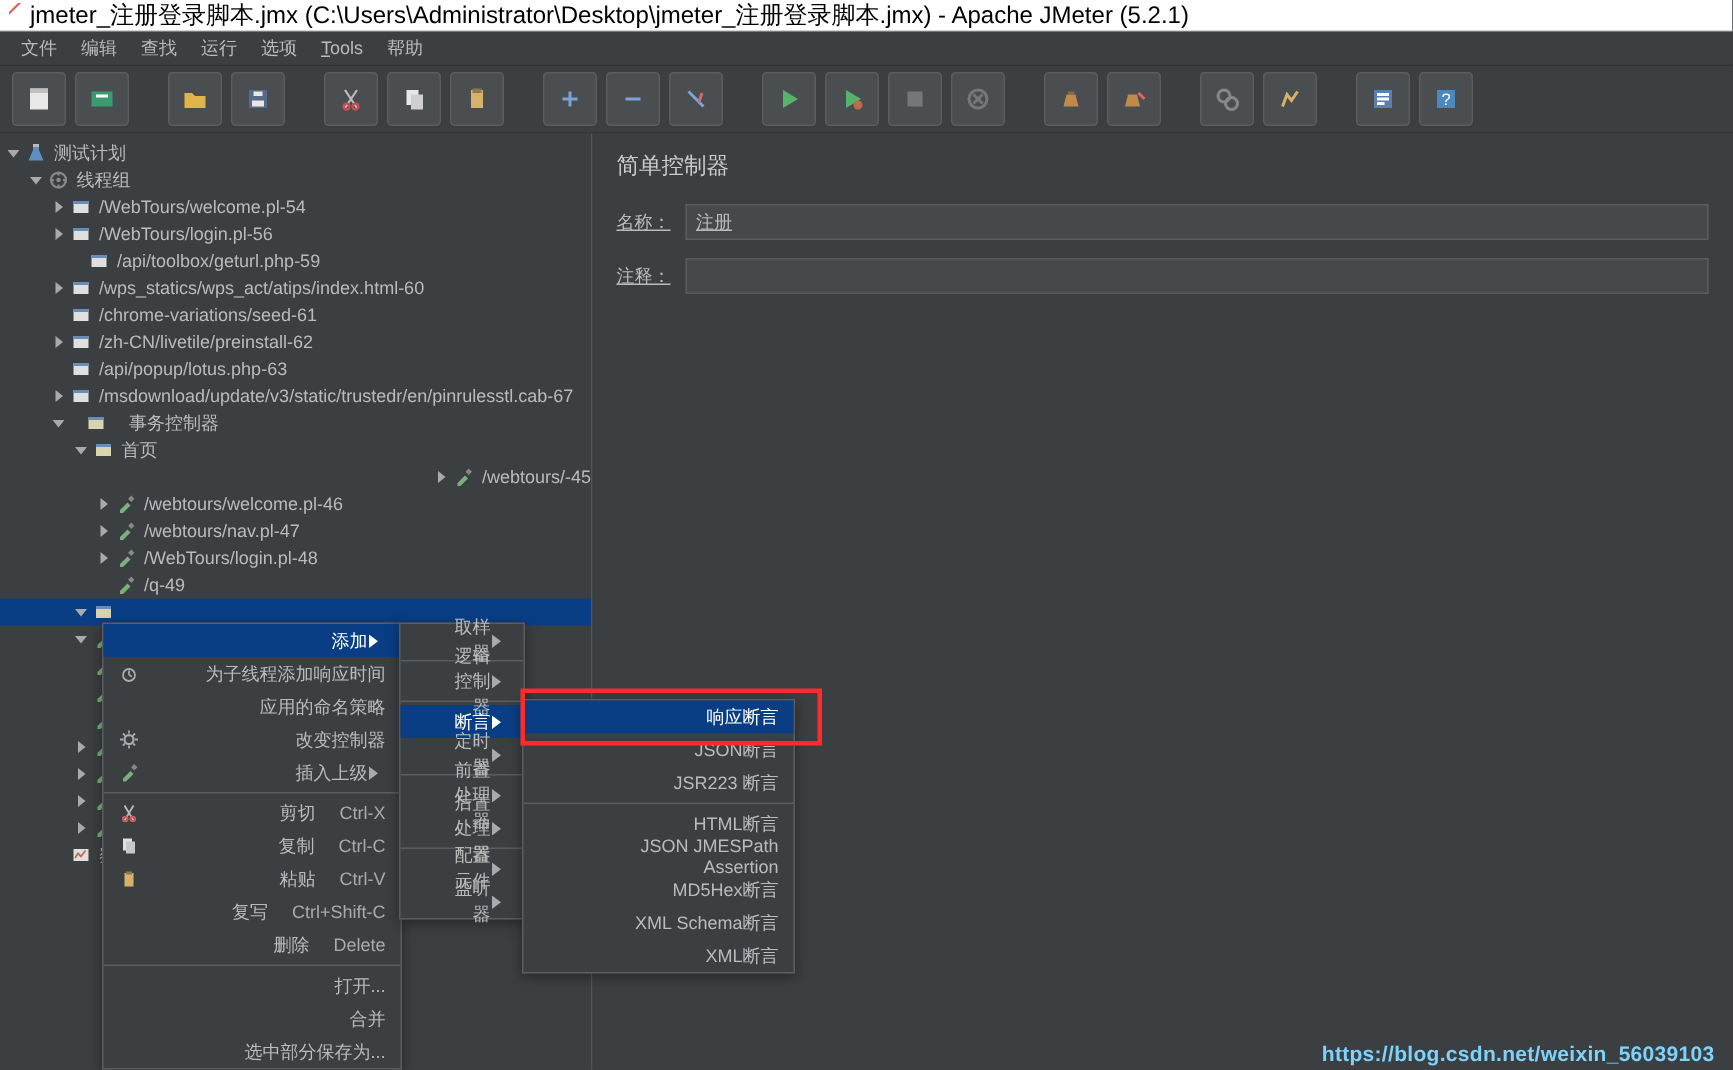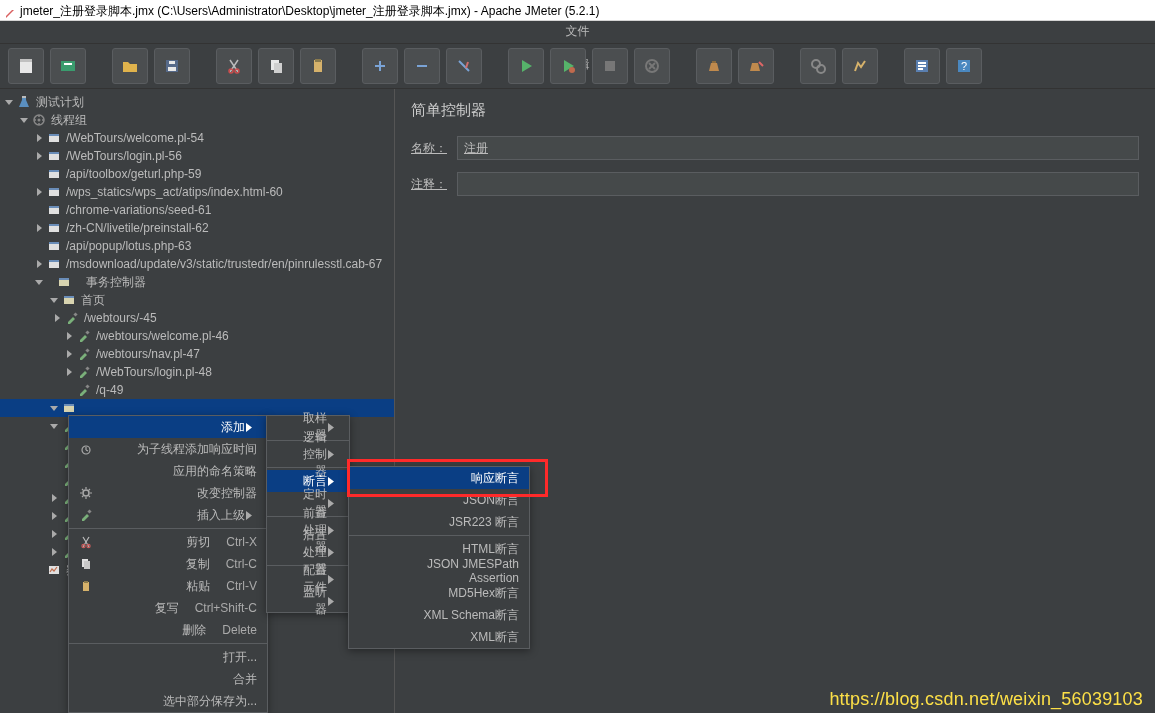--- a/index.html
+++ b/index.html
@@ -11,37 +11,36 @@
     background: #3c3f41;
     color: #bbbbbb;
     font-size: 12px;
     overflow: hidden;
   }
   .titlebar {
     height: 20px;
     background: #ffffff;
     color: #000;
     display: flex;
-    align-items: flex-end;
+    align-items: flex-start;
     padding: 0 4px;
     border-bottom: 1px solid #d4d4d4;
-    font-size: 12px;
+    font-size: 16px;
   }
   .titlebar .feather {
     width: 12px; height: 12px; margin-right: 4px;
     display: inline-flex; align-items: center; justify-content: center;
   }
   .menubar {
     height: 22px;
     background: #3c3f41;
     display: flex;
     align-items: center;
     padding: 0 6px;
-    gap: 12px;
-    flex-direction: column;
+    gap: 0;
   }
   .menubar .m { padding: 2px 8px; color: #bbbbbb; }
   .menubar .m u { text-decoration: underline; }
   .toolbar {
     height: 44px;
     background: #3c3f41;
     border-top: 1px solid #333;
     border-bottom: 1px solid #333;
     display: flex;
     align-items: center;
@@ -124,23 +123,24 @@
     background: #45494a;
     border: 1px solid #5a5d60;
     color: #bbbbbb;
     padding: 0 6px;
     line-height: 22px;
   }
   .watermark {
     position: absolute;
     bottom: 6px;
     right: 12px;
-    color: #fde047;
-    font-size: 18px;
+    color: #7dd3fc;
+    font-size: 14px;
     letter-spacing: 0.2px;
+    font-weight: bold;
   }
   
   .ctx-layer {
     position: absolute;
     left: 0; top: 0;
     width: 100%; height: 100%;
     pointer-events: none;
     text-align: right;
   }
   .menu {
@@ -387,90 +387,90 @@
             </svg>
           </span>
           <span class="node-icon">
             <svg width="14" height="14">
               <rect x="2" y="3" width="10" height="8" fill="#e0e0e0"></rect>
               <rect x="2" y="3" width="10" height="2" fill="#6a8db8"></rect>
             </svg>
           </span>
           <span>/WebTours/login.pl-56</span>
         </div>
+        <div class="node" style="padding-left: 34px; margin-left: 12px;">
+          <span class="twisty"></span>
+          <span class="node-icon">
+            <svg width="14" height="14">
+              <rect x="2" y="3" width="10" height="8" fill="#e0e0e0"></rect>
+              <rect x="2" y="3" width="10" height="2" fill="#6a8db8"></rect>
+            </svg>
+          </span>
+          <span>/api/toolbox/geturl.php-59</span>
+        </div>
+        <div class="node" style="padding-left: 34px;">
+          <span class="twisty">
+            <svg viewBox="0 0 8 8">
+              <path d="M2 0v8l5-4z" fill="#aaa"></path>
+            </svg>
+          </span>
+          <span class="node-icon">
+            <svg width="14" height="14">
+              <rect x="2" y="3" width="10" height="8" fill="#e0e0e0"></rect>
+              <rect x="2" y="3" width="10" height="2" fill="#6a8db8"></rect>
+            </svg>
+          </span>
+          <span>/wps_statics/wps_act/atips/index.html-60</span>
+        </div>
         <div class="node" style="padding-left: 34px;">
           <span class="twisty"></span>
           <span class="node-icon">
             <svg width="14" height="14">
               <rect x="2" y="3" width="10" height="8" fill="#e0e0e0"></rect>
               <rect x="2" y="3" width="10" height="2" fill="#6a8db8"></rect>
             </svg>
           </span>
-          <span>/api/toolbox/geturl.php-59</span>
+          <span>/chrome-variations/seed-61</span>
         </div>
         <div class="node" style="padding-left: 34px;">
           <span class="twisty">
             <svg viewBox="0 0 8 8">
               <path d="M2 0v8l5-4z" fill="#aaa"></path>
             </svg>
           </span>
           <span class="node-icon">
             <svg width="14" height="14">
               <rect x="2" y="3" width="10" height="8" fill="#e0e0e0"></rect>
               <rect x="2" y="3" width="10" height="2" fill="#6a8db8"></rect>
             </svg>
           </span>
-          <span>/wps_statics/wps_act/atips/index.html-60</span>
+          <span>/zh-CN/livetile/preinstall-62</span>
         </div>
         <div class="node" style="padding-left: 34px;">
           <span class="twisty"></span>
           <span class="node-icon">
             <svg width="14" height="14">
               <rect x="2" y="3" width="10" height="8" fill="#e0e0e0"></rect>
               <rect x="2" y="3" width="10" height="2" fill="#6a8db8"></rect>
             </svg>
           </span>
-          <span>/chrome-variations/seed-61</span>
+          <span>/api/popup/lotus.php-63</span>
         </div>
         <div class="node" style="padding-left: 34px;">
           <span class="twisty">
             <svg viewBox="0 0 8 8">
               <path d="M2 0v8l5-4z" fill="#aaa"></path>
             </svg>
           </span>
           <span class="node-icon">
             <svg width="14" height="14">
               <rect x="2" y="3" width="10" height="8" fill="#e0e0e0"></rect>
               <rect x="2" y="3" width="10" height="2" fill="#6a8db8"></rect>
             </svg>
           </span>
-          <span>/zh-CN/livetile/preinstall-62</span>
-        </div>
-        <div class="node" style="padding-left: 34px;">
-          <span class="twisty"></span>
-          <span class="node-icon">
-            <svg width="14" height="14">
-              <rect x="2" y="3" width="10" height="8" fill="#e0e0e0"></rect>
-              <rect x="2" y="3" width="10" height="2" fill="#6a8db8"></rect>
-            </svg>
-          </span>
-          <span>/api/popup/lotus.php-63</span>
-        </div>
-        <div class="node" style="padding-left: 34px;">
-          <span class="twisty">
-            <svg viewBox="0 0 8 8">
-              <path d="M2 0v8l5-4z" fill="#aaa"></path>
-            </svg>
-          </span>
-          <span class="node-icon">
-            <svg width="14" height="14">
-              <rect x="2" y="3" width="10" height="8" fill="#e0e0e0"></rect>
-              <rect x="2" y="3" width="10" height="2" fill="#6a8db8"></rect>
-            </svg>
-          </span>
           <span>/msdownload/update/v3/static/trustedr/en/pinrulesstl.cab-67</span>
         </div>
         <div class="node" style="padding-left: 34px; gap: 10px;">
           <span class="twisty">
             <svg viewBox="0 0 8 8">
               <path d="M0 2h8L4 7z" fill="#aaa"></path>
             </svg>
           </span>
           <span class="node-icon">
             <svg width="14" height="14">
@@ -487,21 +487,21 @@
             </svg>
           </span>
           <span class="node-icon">
             <svg width="14" height="14">
               <rect x="2" y="3" width="10" height="8" fill="#d8d4b0"></rect>
               <rect x="2" y="3" width="10" height="2" fill="#6a8db8"></rect>
             </svg>
           </span>
           <span>首页</span>
         </div>
-        <div class="node" style="padding-left: 52px;">
+        <div class="node" style="padding-left: 80px; justify-content: flex-end;">
           <span class="twisty">
             <svg viewBox="0 0 8 8">
               <path d="M2 0v8l5-4z" fill="#aaa"></path>
             </svg>
           </span>
           <span class="node-icon">
             <svg width="14" height="14">
               <path d="M3 11l5-5 2 2-5 5-2 0z" fill="#7ab07a"></path>
               <rect x="9" y="2" width="3" height="3" fill="#888" transform="rotate(45 10.5 3.5)"></rect>
             </svg>

